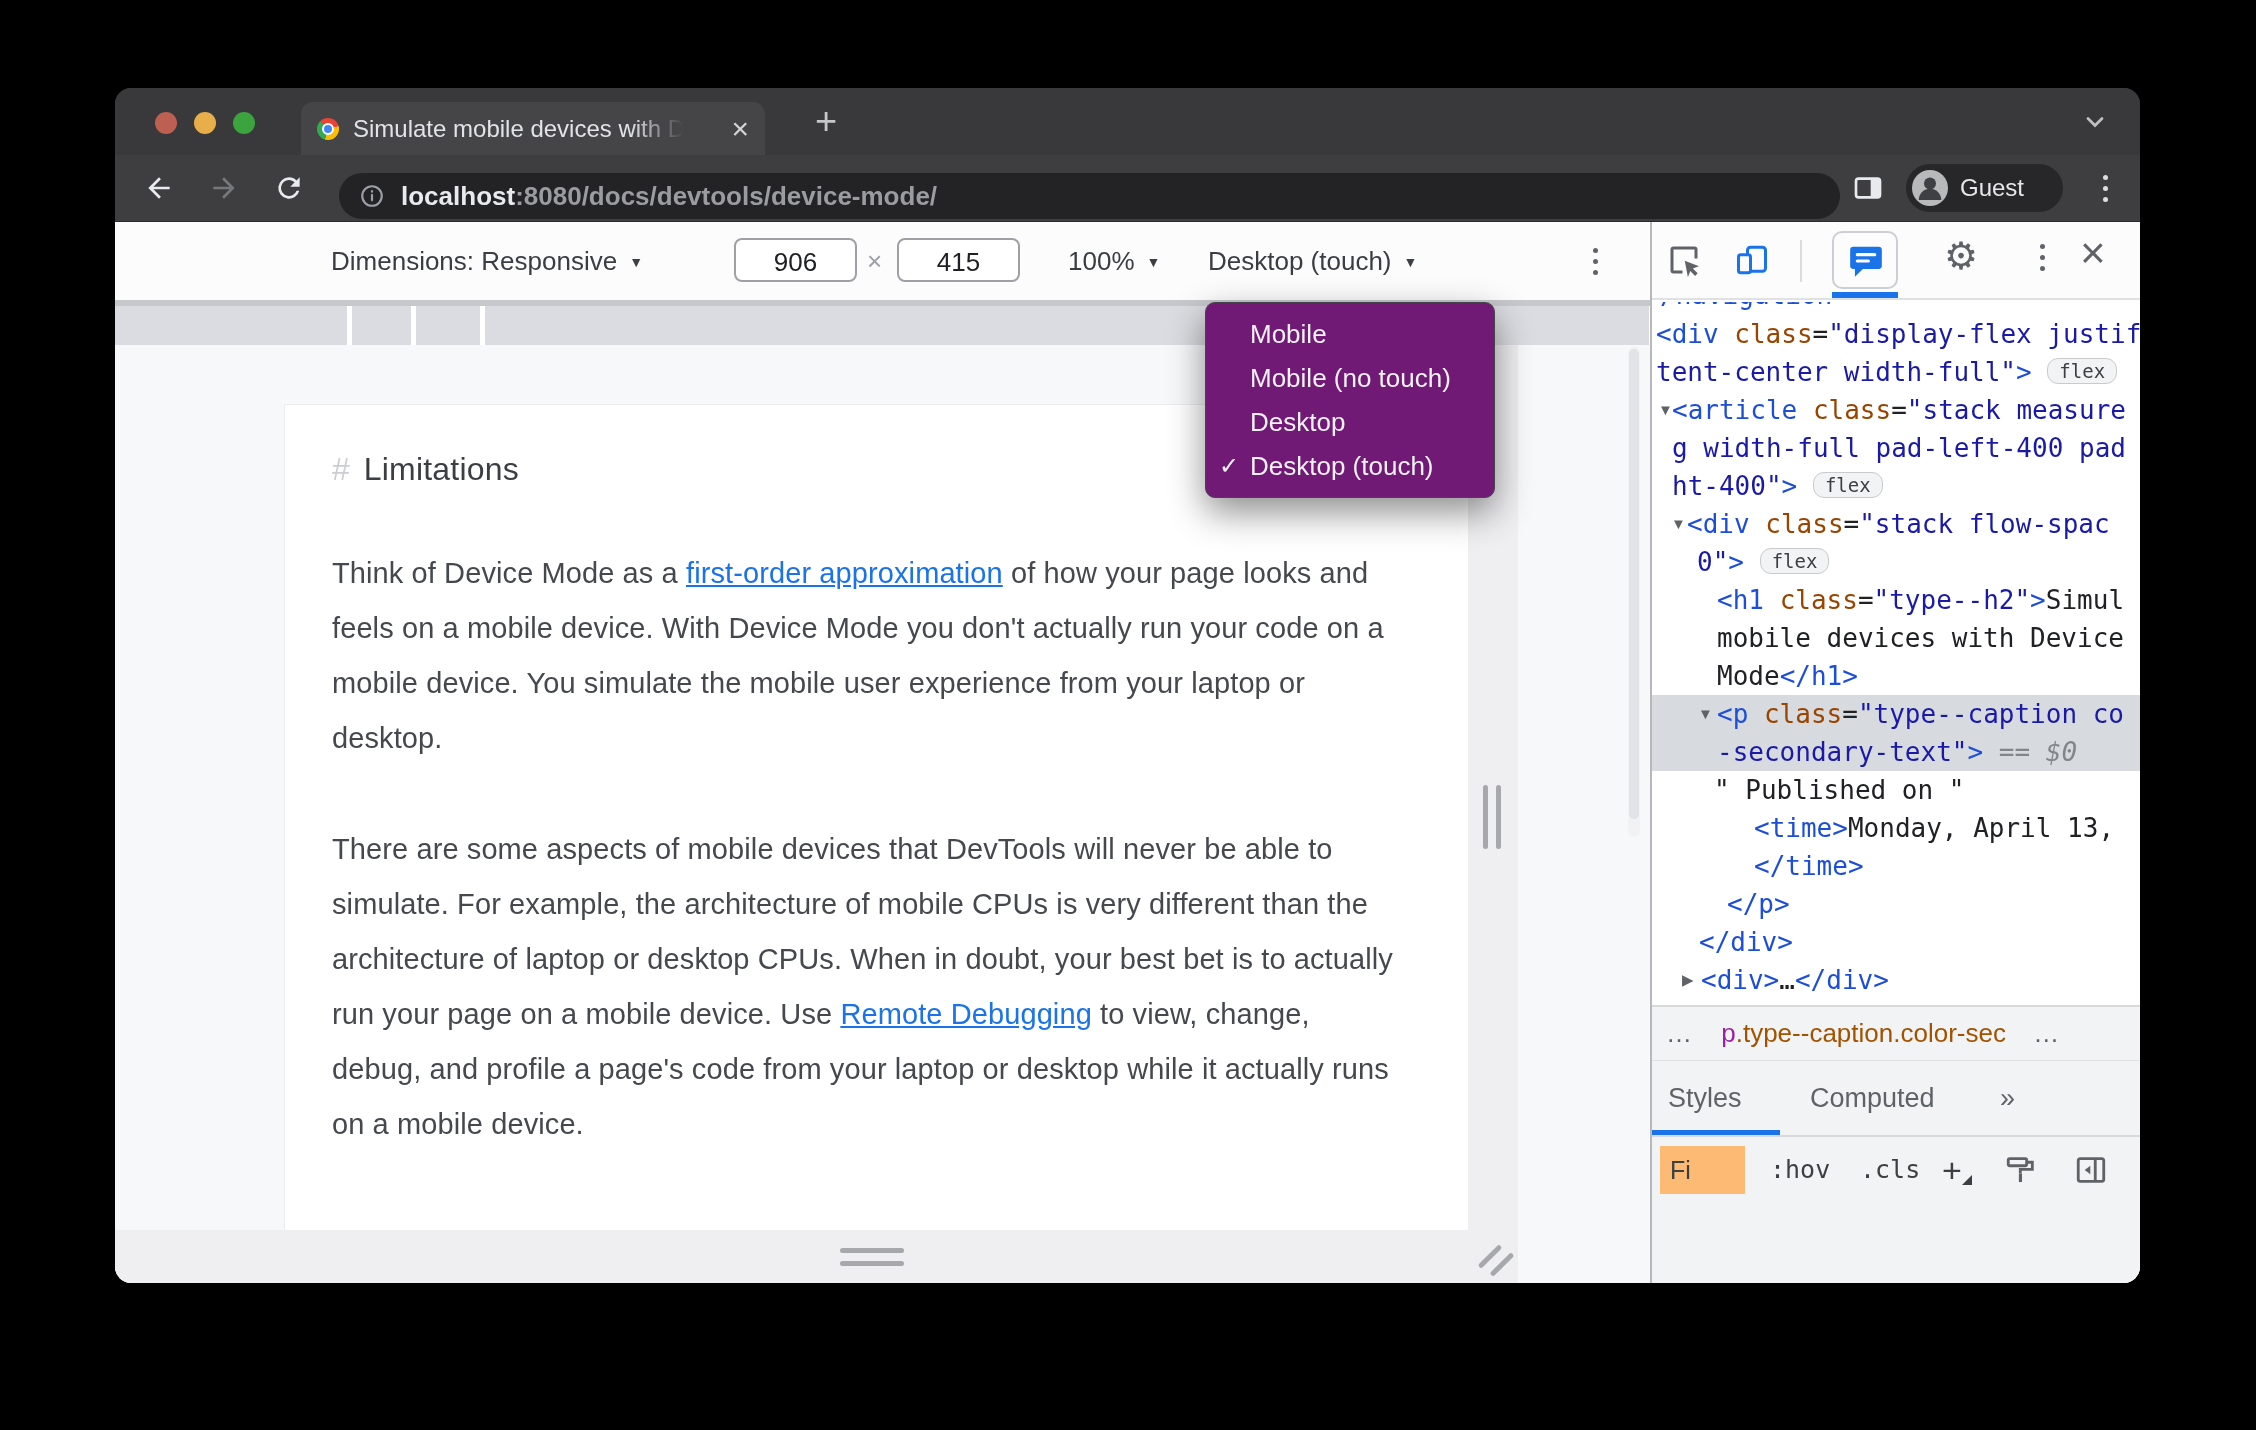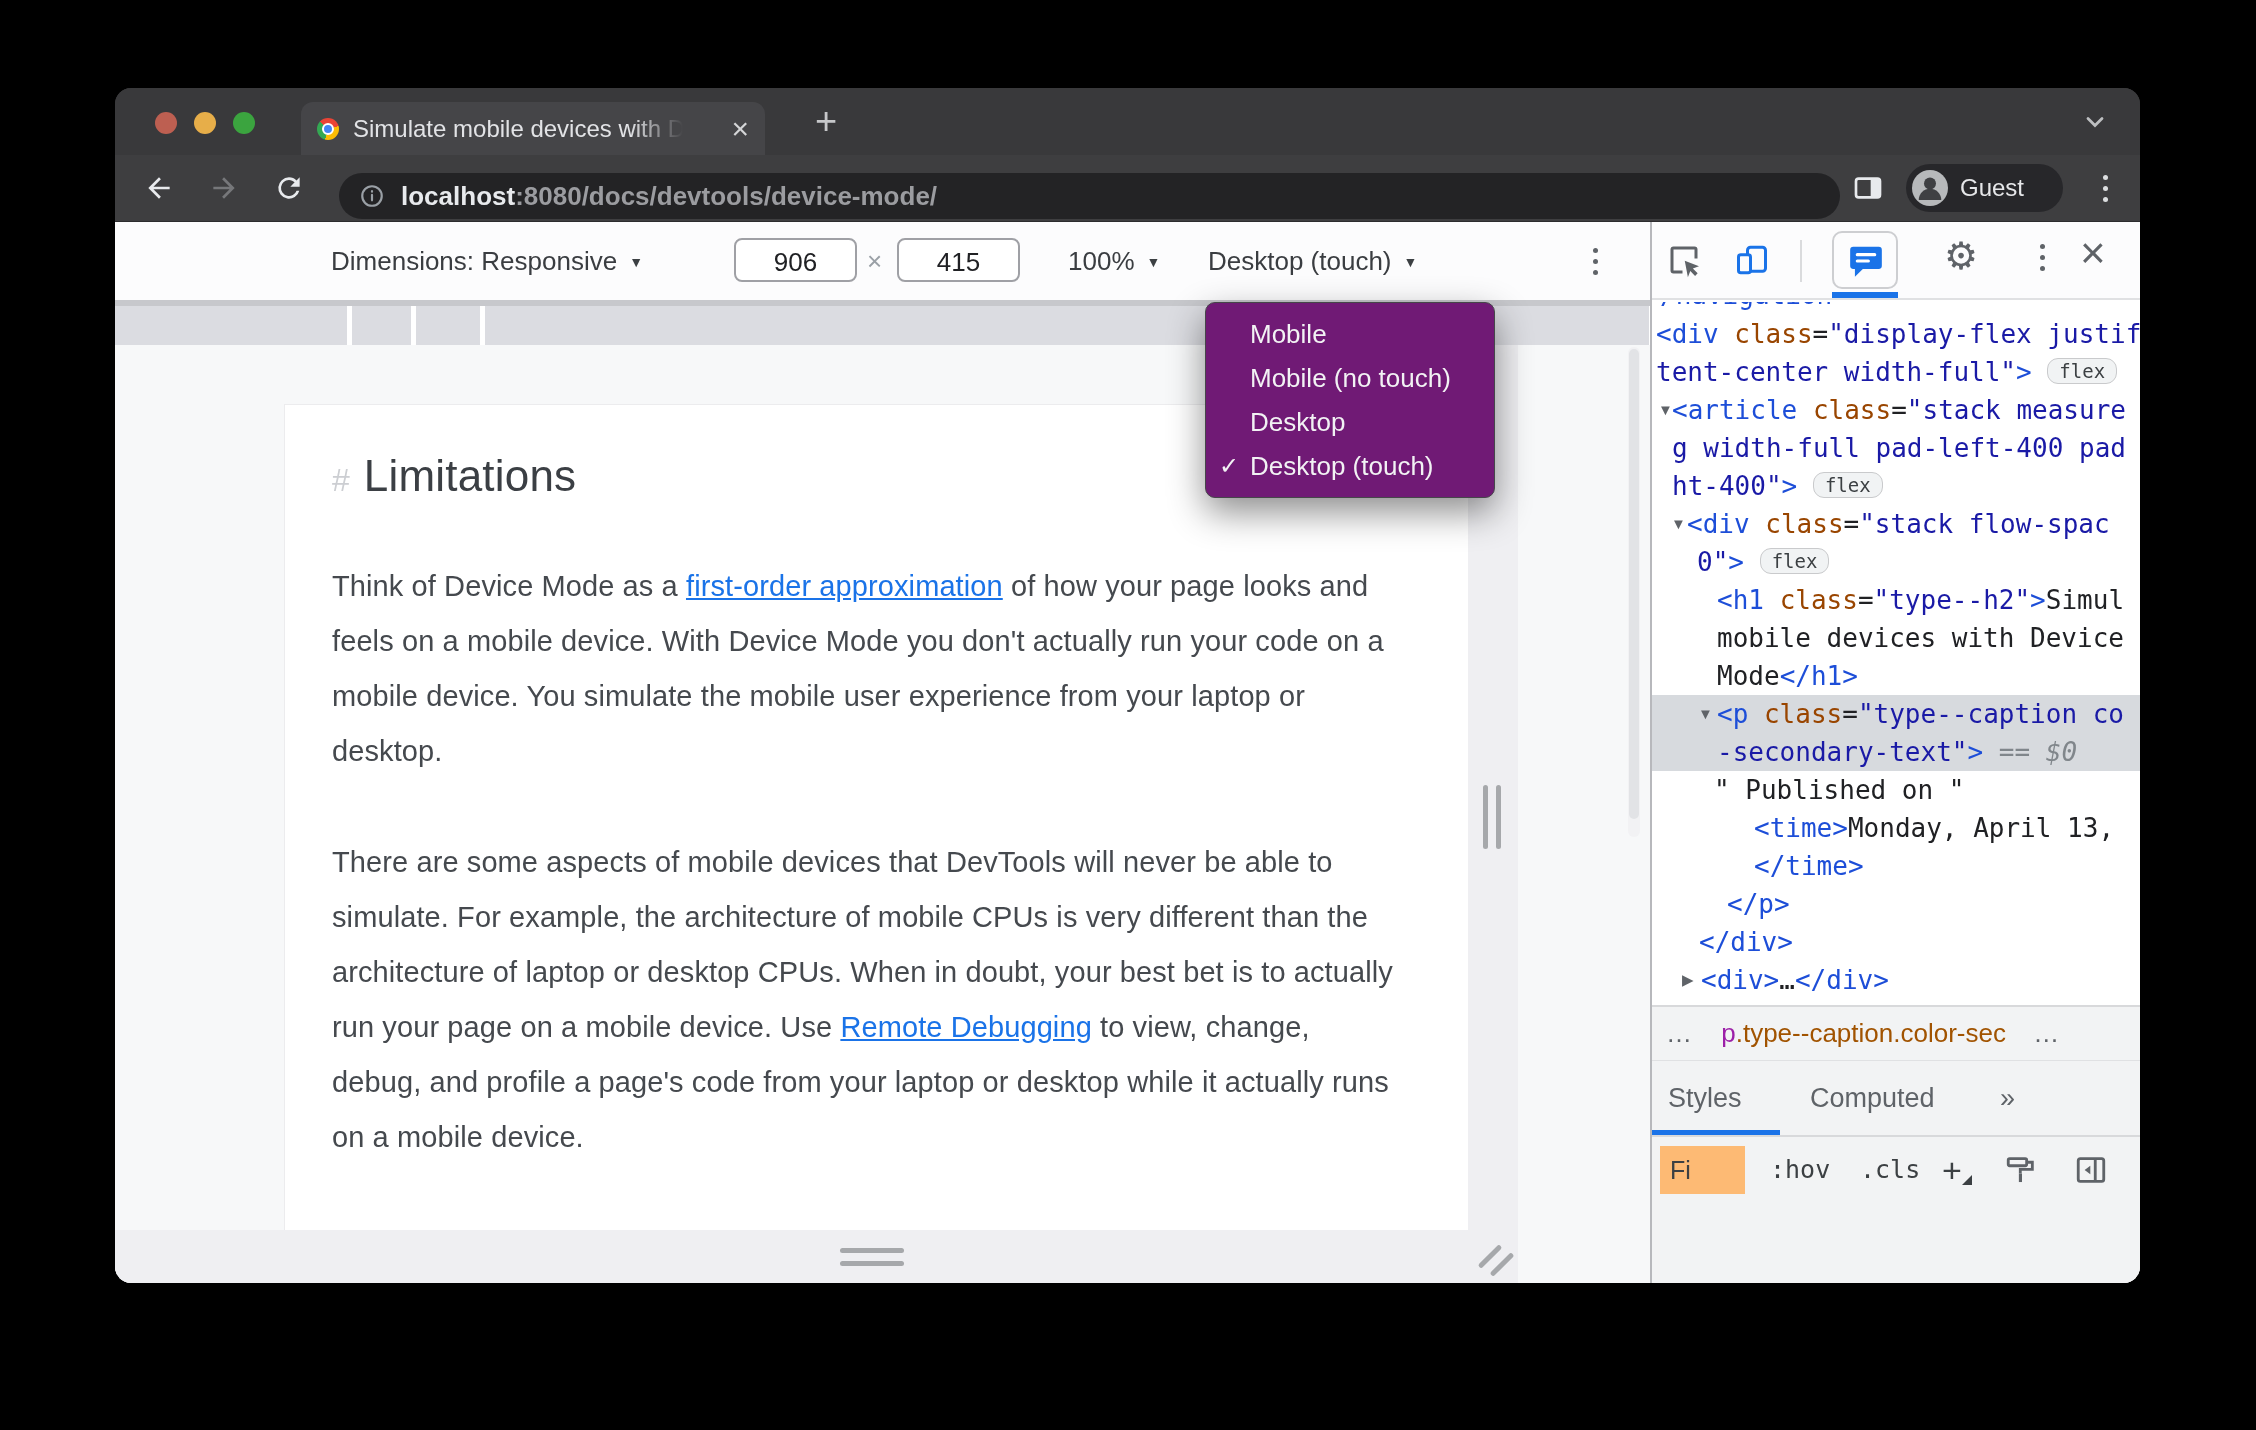--- a/index.html
+++ b/index.html
@@ -58,21 +58,21 @@
   .mq-line{position:absolute;left:0;top:212px;width:1535px;height:6px;background:#c7c8cc;}
   .mq-bar{position:absolute;left:0;top:218px;width:1535px;height:39px;background:#fff;}
   .mq-bar i{position:absolute;top:0;height:39px;background:#dbdce1;display:block;}
 
   
   .content{position:absolute;left:0;top:257px;width:1535px;bottom:0;background:#f7f8f9;}
   .card{position:absolute;left:170px;top:60px;width:1183px;height:825px;background:#fff;
         box-shadow:0 0 0 1px #ececee;box-sizing:border-box;padding:30px 47px;overflow:hidden;}
   .h1row{display:flex;align-items:baseline;margin-top:16px;}
   .hash{color:#ccced2;font-size:32px;margin-right:14px;}
-  .h1row h1{margin:0;font-size:44px;font-weight:400;color:#3b3f44;letter-spacing:0.2px;}
+  .h1row h1{margin:0;font-size:32px;font-weight:400;color:#3b3f44;letter-spacing:0.2px;}
   .paras{margin-top:58px;width:1075px;}
   .paras p{margin:0 0 56px 0;font-size:29px;line-height:55px;color:#45494e;letter-spacing:0.1px;}
   .paras a{color:#1a73e8;text-decoration:underline;cursor:pointer;}
   .rstrip{position:absolute;left:1353px;top:0;width:50px;bottom:0;background:#efeff2;}
   .rstrip .bars{position:absolute;left:15px;top:440px;display:flex;gap:8px;}
   .rstrip .bars i{width:5px;height:64px;background:#a6a8ab;border-radius:3px;display:block;}
   .bstrip{position:absolute;left:0;top:885px;width:1403px;bottom:0;background:#efeff2;}
   .bstrip .bars{position:absolute;left:725px;top:18px;display:flex;flex-direction:column;gap:8px;}
   .bstrip .bars i{width:64px;height:5px;background:#a6a8ab;border-radius:3px;display:block;}
   .corner{position:absolute;left:1358px;top:895px;width:42px;height:42px;}

